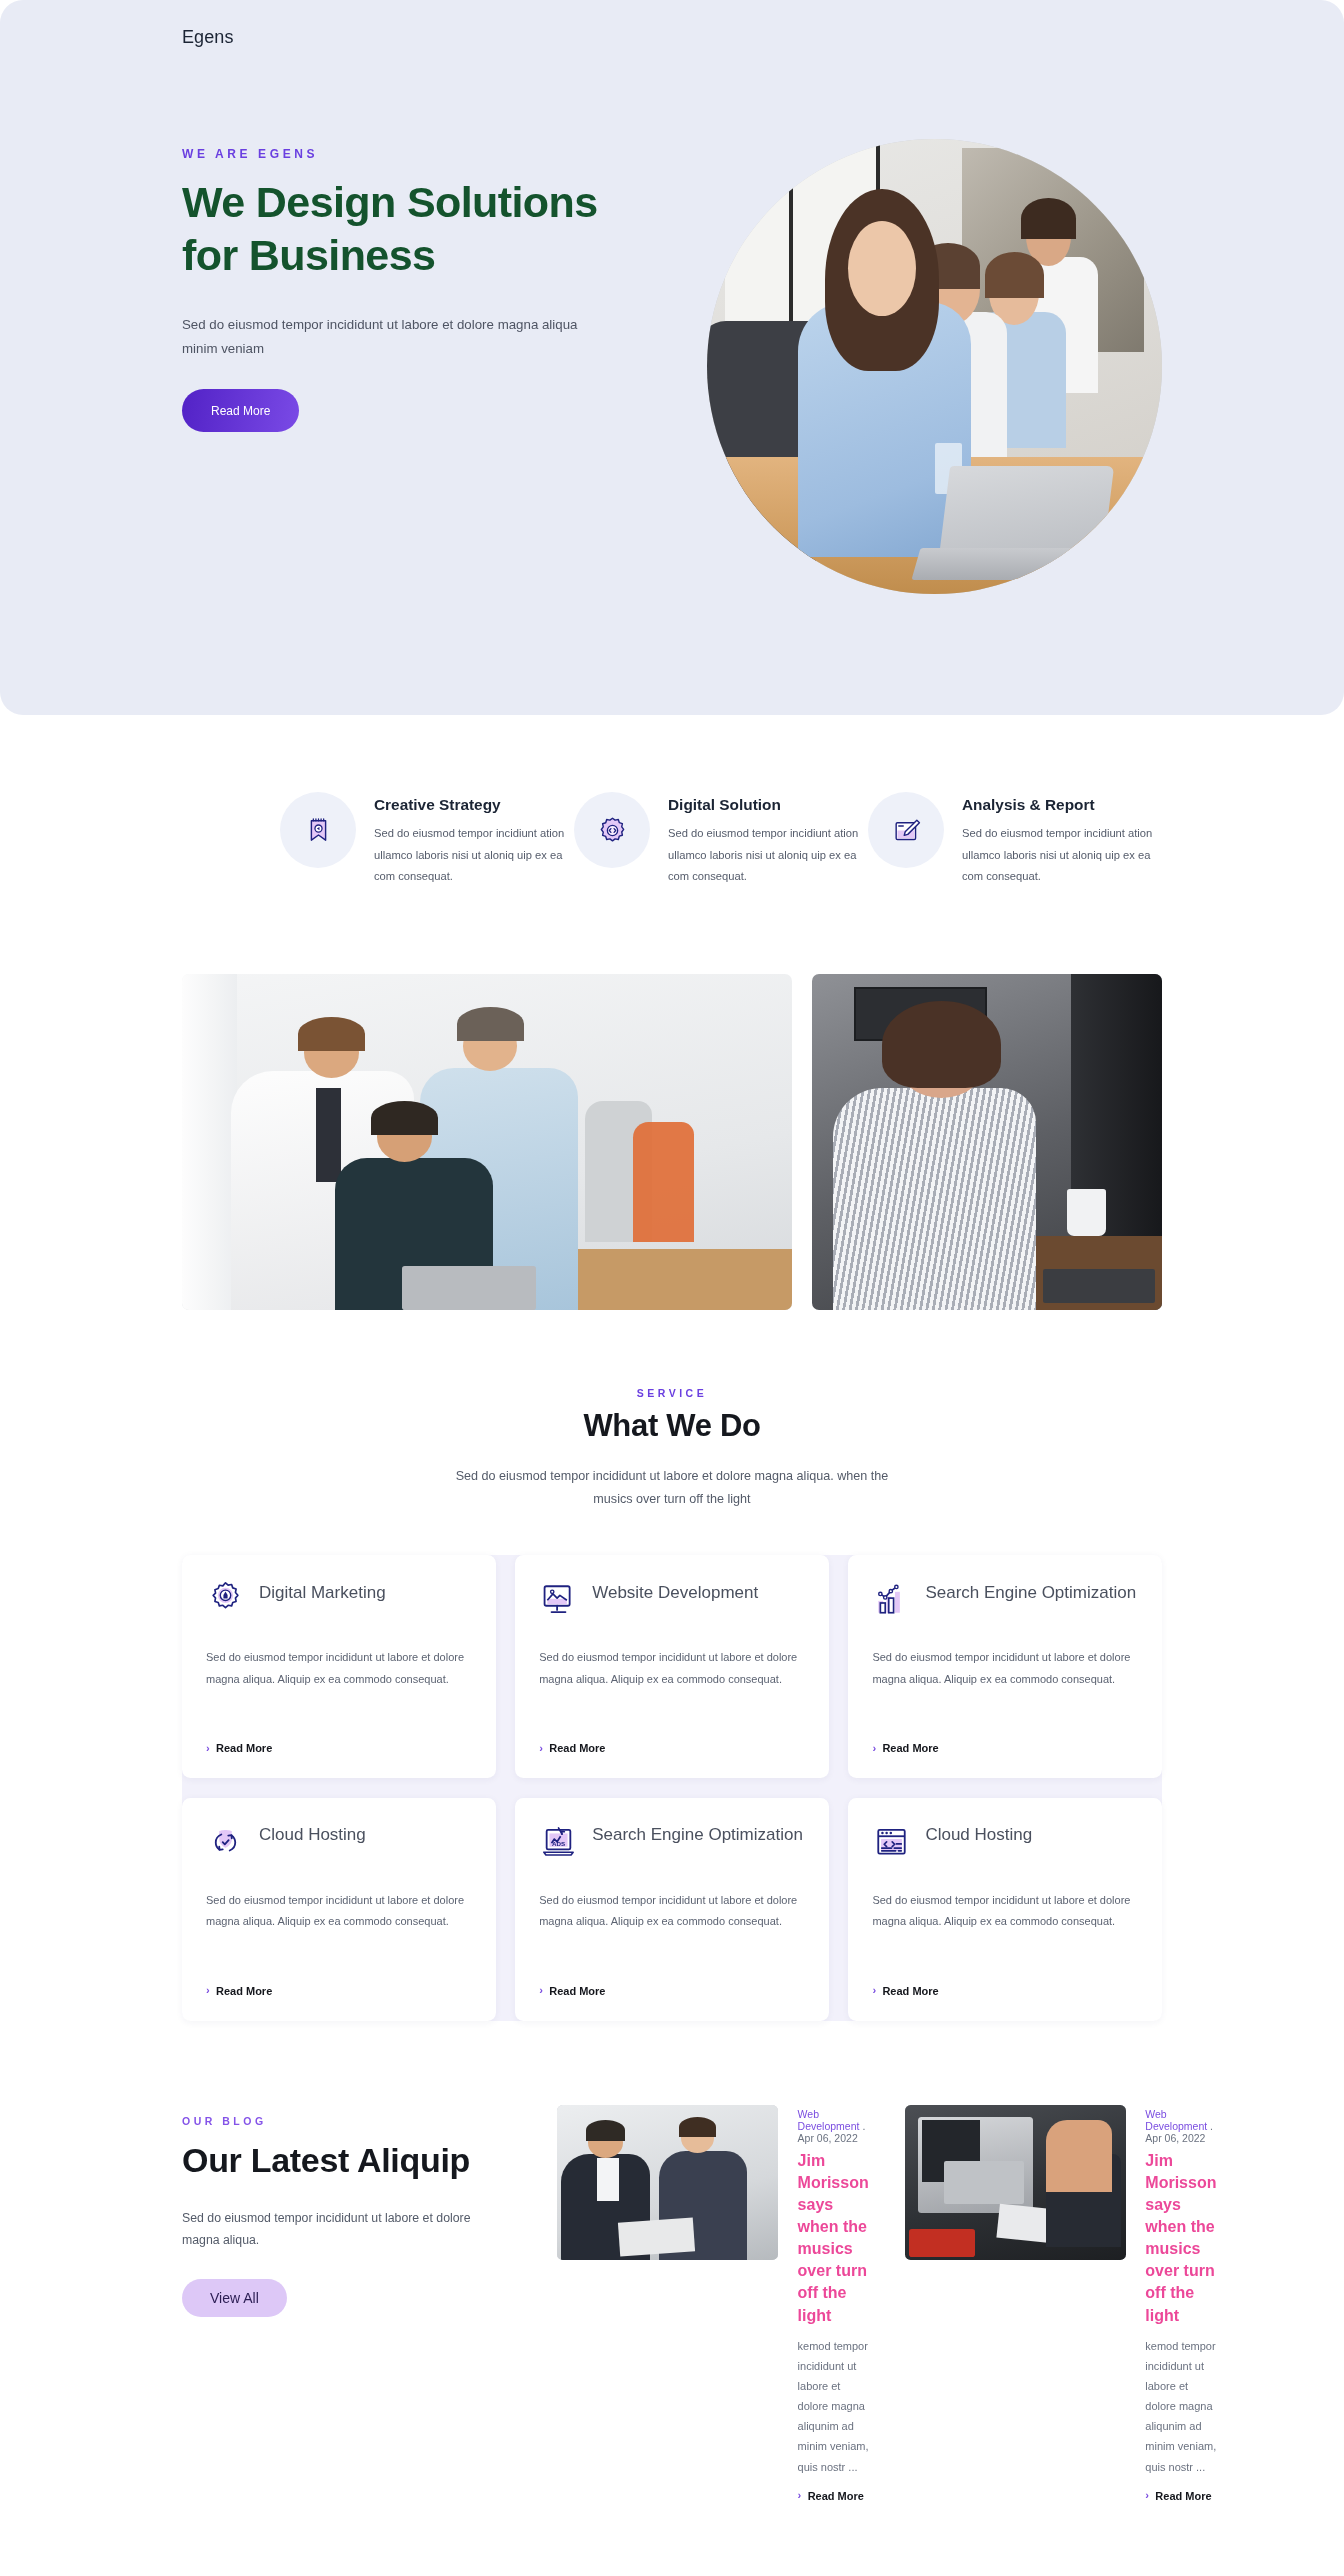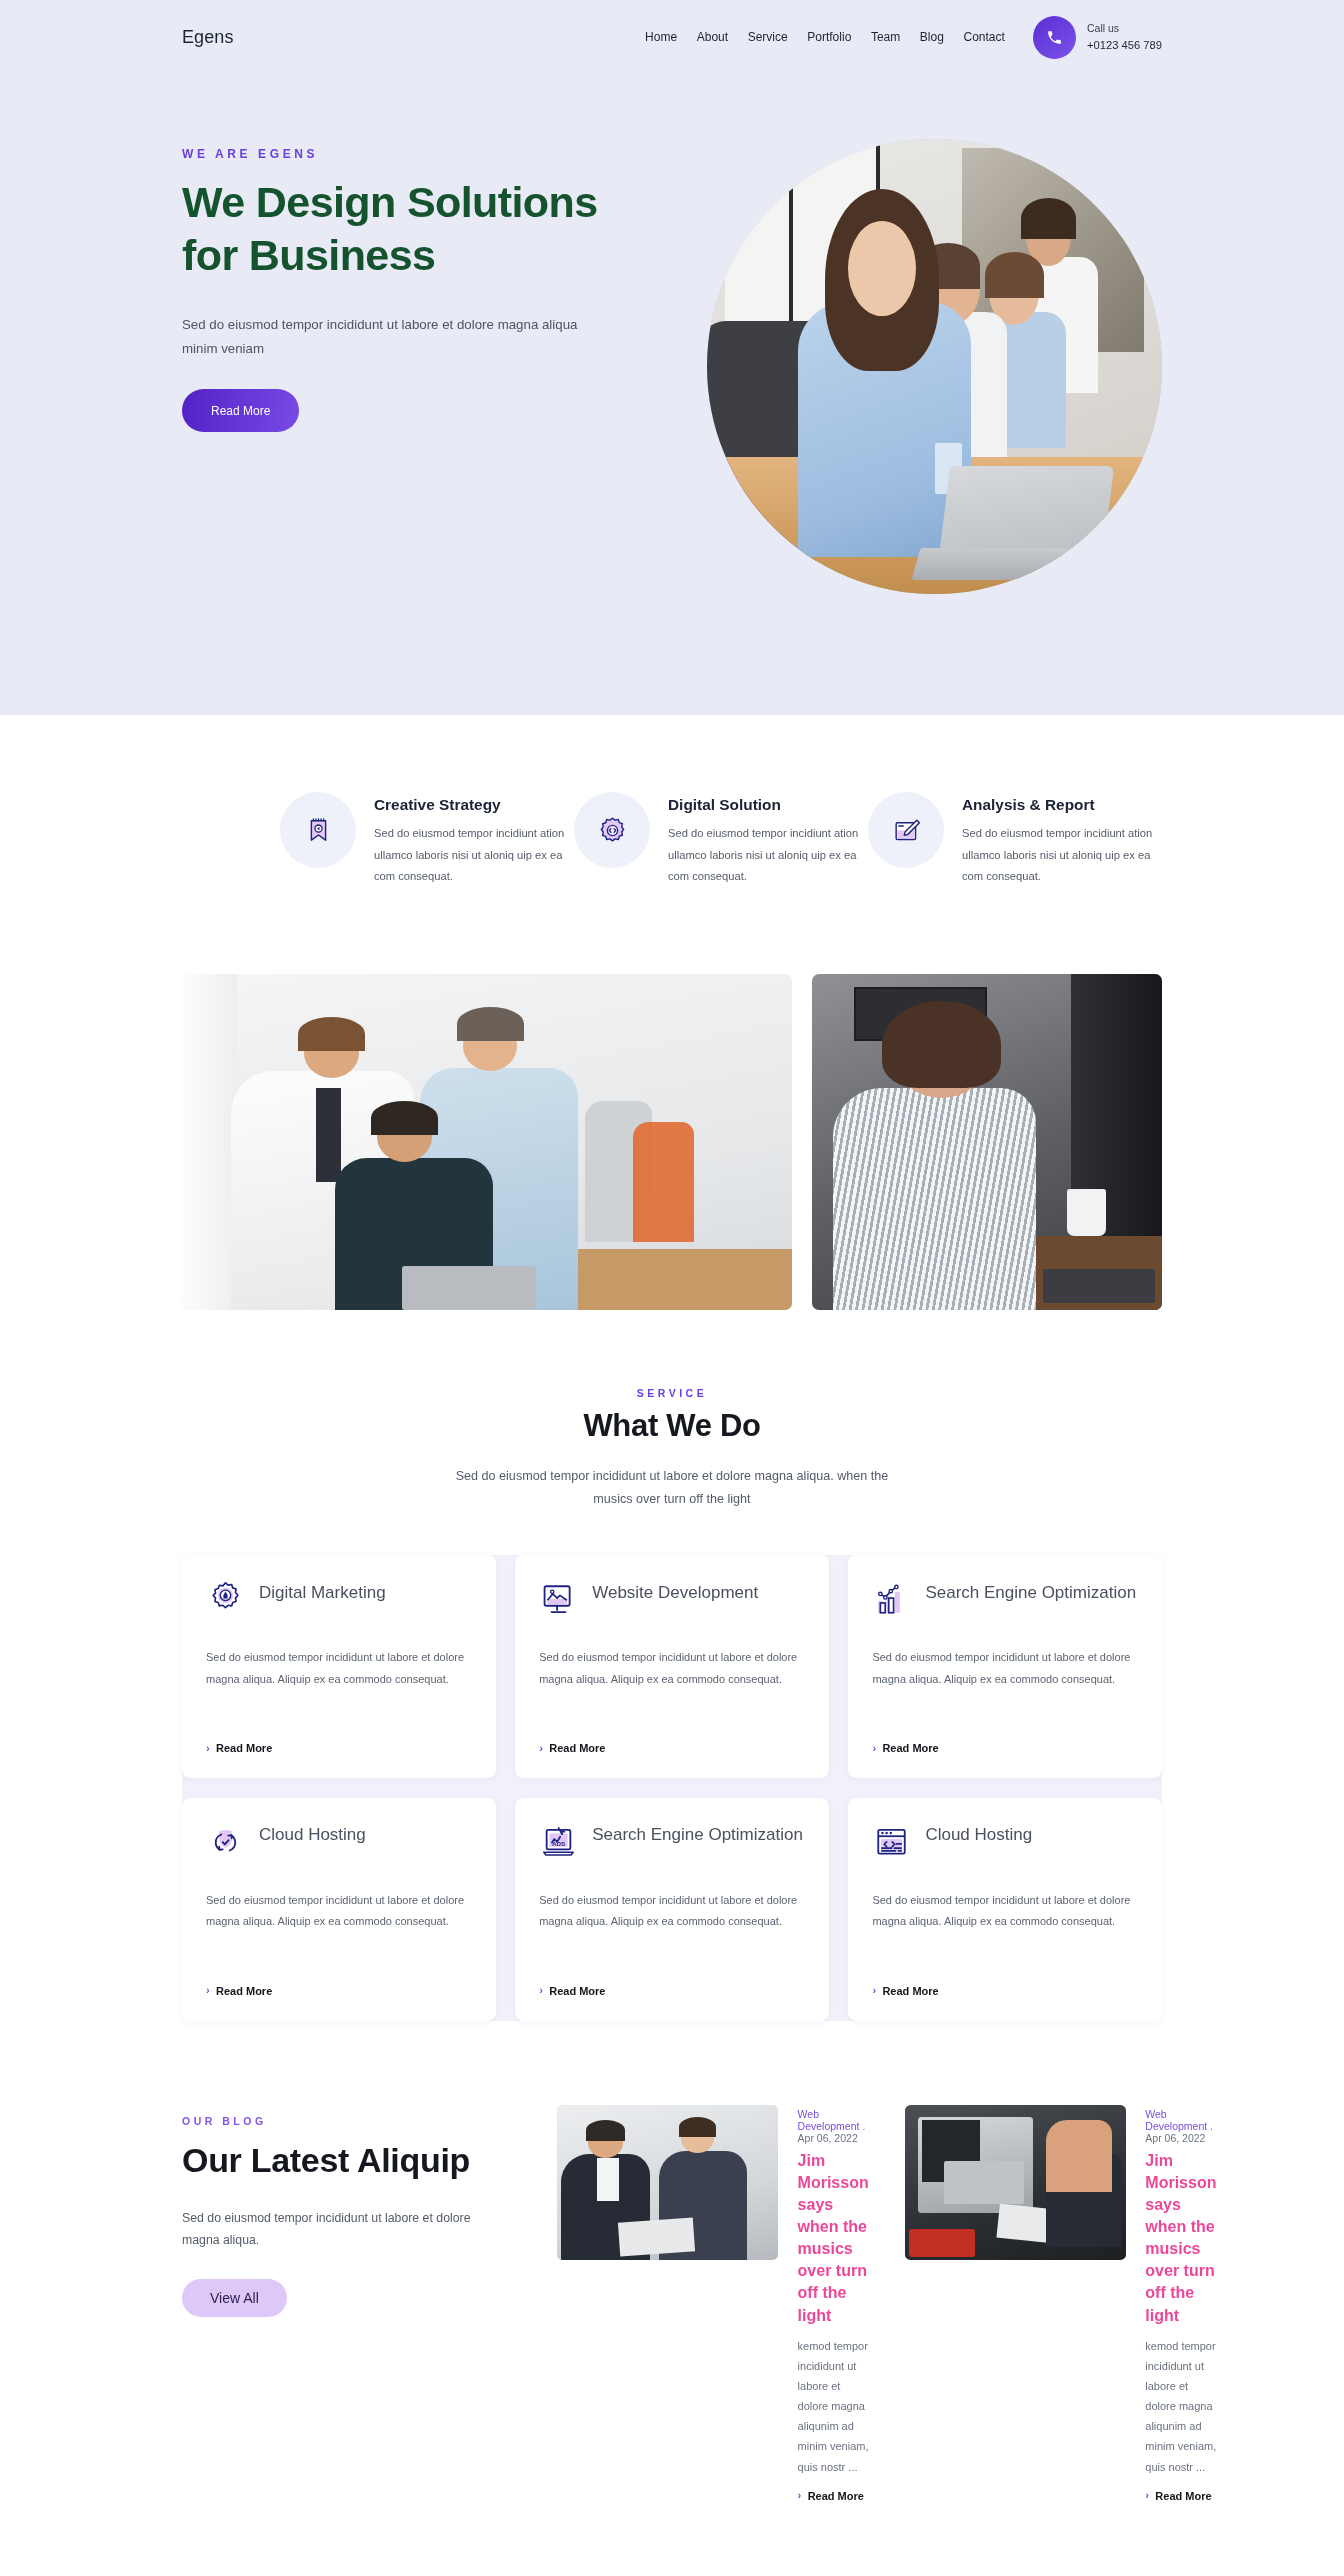--- a/index.html
+++ b/index.html
@@ -10,20 +10,21 @@
     -webkit-font-smoothing: antialiased;
   }
   .page { width: 1344px; position: relative; overflow: hidden; }
 
   
   .hero-band {
     background: #e8ebf5;
     width: 1344px;
     height: 715px;
     position: relative;
+    border-radius: 23px;
   }
   .container { width: 980px; margin: 0 auto; position: relative; }
 
   
   .site-header {
     display: flex;
     align-items: center;
     height: 69px;
     padding-top: 5.6px;
   }
@@ -365,43 +366,20 @@
 <body>
 
 <div class="page">
 
   <section class="hero-band">
     <div class="container">
 
       <header class="site-header">
         <div class="logo">Egens</div>
 
-        <div class="header-right">
-          <nav class="nav">
-            <a href="#">Home</a>
-            <a href="#">About</a>
-            <a href="#">Service</a>
-            <a href="#">Portfolio</a>
-            <a href="#">Team</a>
-            <a href="#">Blog</a>
-            <a href="#">Contact</a>
-          </nav>
-
-          <div class="call-block">
-            <div class="call-circle">
-              <svg viewBox="0 0 24 24">
-                  <path d="M6.6 10.8c1.4 2.8 3.8 5.1 6.6 6.6l2.2-2.2c.3-.3.7-.4 1-.2 1.1.4 2.3.6 3.6.6.6 0 1 .4 1 1V20c0 .6-.4 1-1 1C10.6 21 3 13.4 3 4c0-.6.4-1 1-1h3.5c.6 0 1 .4 1 1 0 1.2.2 2.4.6 3.6.1.3 0 .7-.2 1l-2.3 2.2z"></path>
-                </svg>
-            </div>
-            <div class="call-text">
-              <div class="call-label">Call us</div>
-              <div class="call-number">+0123 456 789</div>
-            </div>
-          </div>
-        </div>
       </header>
 
       <div class="hero-inner">
         <div class="hero-left">
           <div class="eyebrow">WE ARE EGENS</div>
           <h1 class="hero-title">We Design Solutions for Business</h1>
           <p class="hero-sub">Sed do eiusmod tempor incididunt ut labore et dolore magna aliqua minim veniam</p>
           <button class="btn-primary">Read More</button>
         </div>
 

